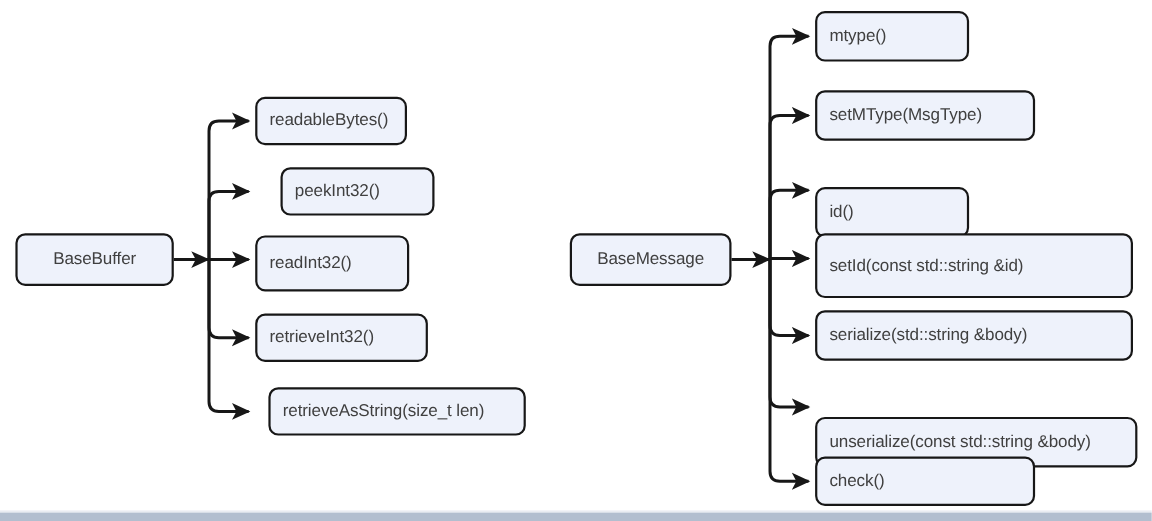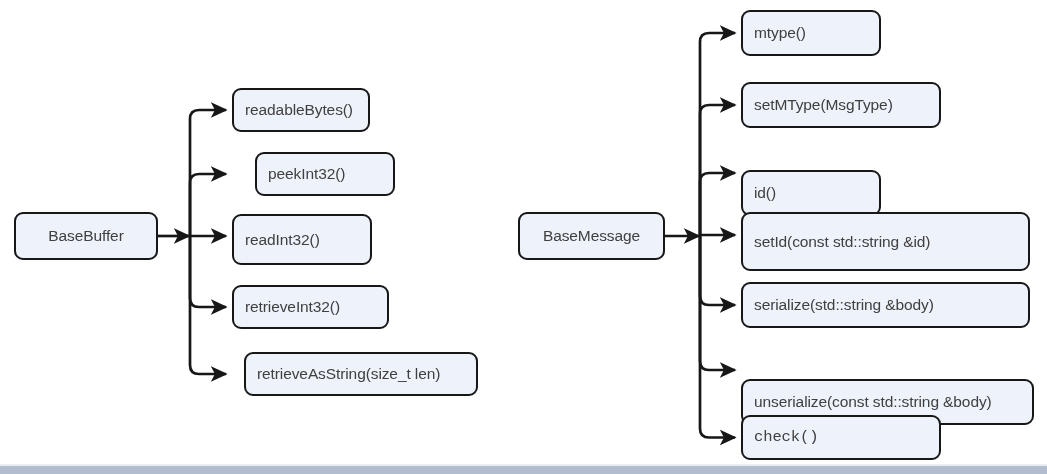--- a/index.html
+++ b/index.html
@@ -126,21 +126,21 @@
       </div>
       <div class="node leaf" style="left: 741px; top: 212px; width: 289px; height: 59px;">
         <span>setId(const std::string &amp;id)</span>
       </div>
       <div class="node leaf" style="left: 741px; top: 282px; width: 289px; height: 46px;">
         <span>serialize(std::string &amp;body)</span>
       </div>
       <div class="node leaf" style="left: 741px; top: 347px; width: 293px; height: 46px; margin-top: 32px;">
         <span>unserialize(const std::string &amp;body)</span>
       </div>
-      <div class="node leaf" style="left: 741px; top: 415px; width: 200px; height: 45px; font-family: Liberation Mono, monospace;">
+      <div class="node leaf" style="left: 741px; top: 415px; width: 200px; height: 45px;">
         <span>check()</span>
       </div>
     </div>
 
   <div class="scroll-track-top" style="top:464px"></div>
   <div class="scroll-strip" style="top: 466px; height: 8px; background: rgb(178, 190, 207);"></div>
 
 </div>
 
 </body></html>

